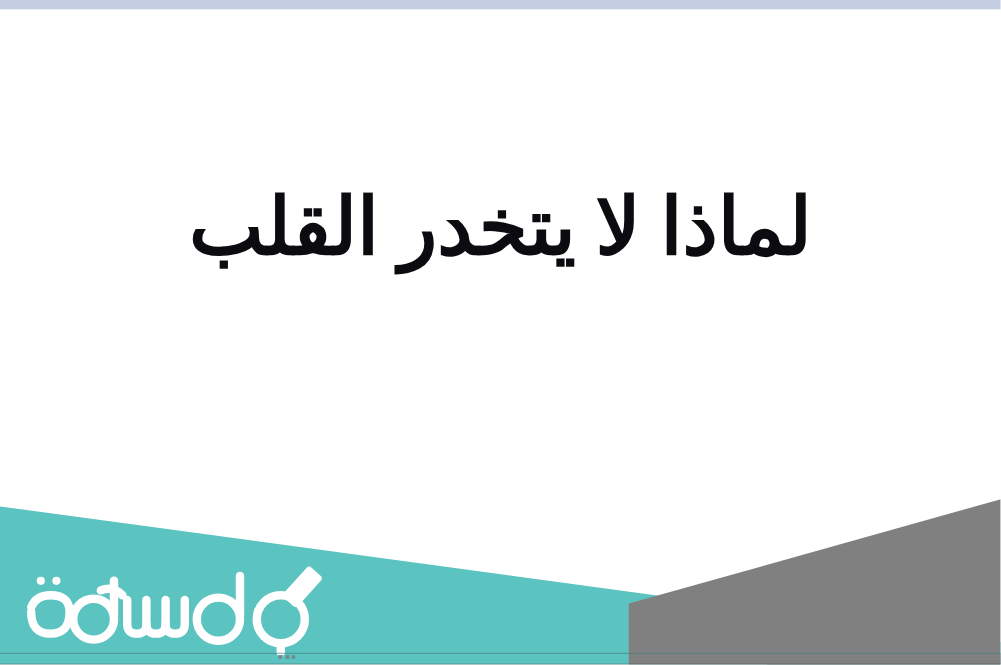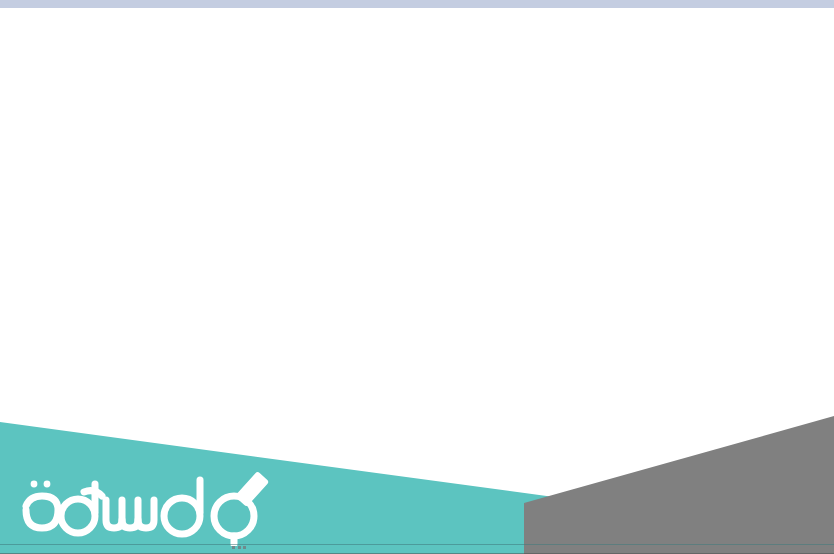--- a/index.html
+++ b/index.html
@@ -127,20 +127,23 @@
 </style>
 </head>
 <body>
 
 <div class="screenshot">
 
   <div class="top-strip"></div>
 
   <div class="canvas"></div>
 
+  <div class="headline-wrap">
+    <span class="headline">لماذا لا يتخدر القلب</span>
+  </div>
 
   <svg class="shapes" viewBox="0 0 834 554" width="834" height="554" xmlns="http://www.w3.org/2000/svg">
 
     <polygon points="0,422 834,535 834,554 0,554" fill="#5cc4c0"></polygon>
 
     <polygon points="834,416 834,554 640,554 524,503" fill="#808080"></polygon>
 
     <polygon points="524,503 834,545 834,554 524,554" fill="#808080"></polygon>
   </svg>
 

